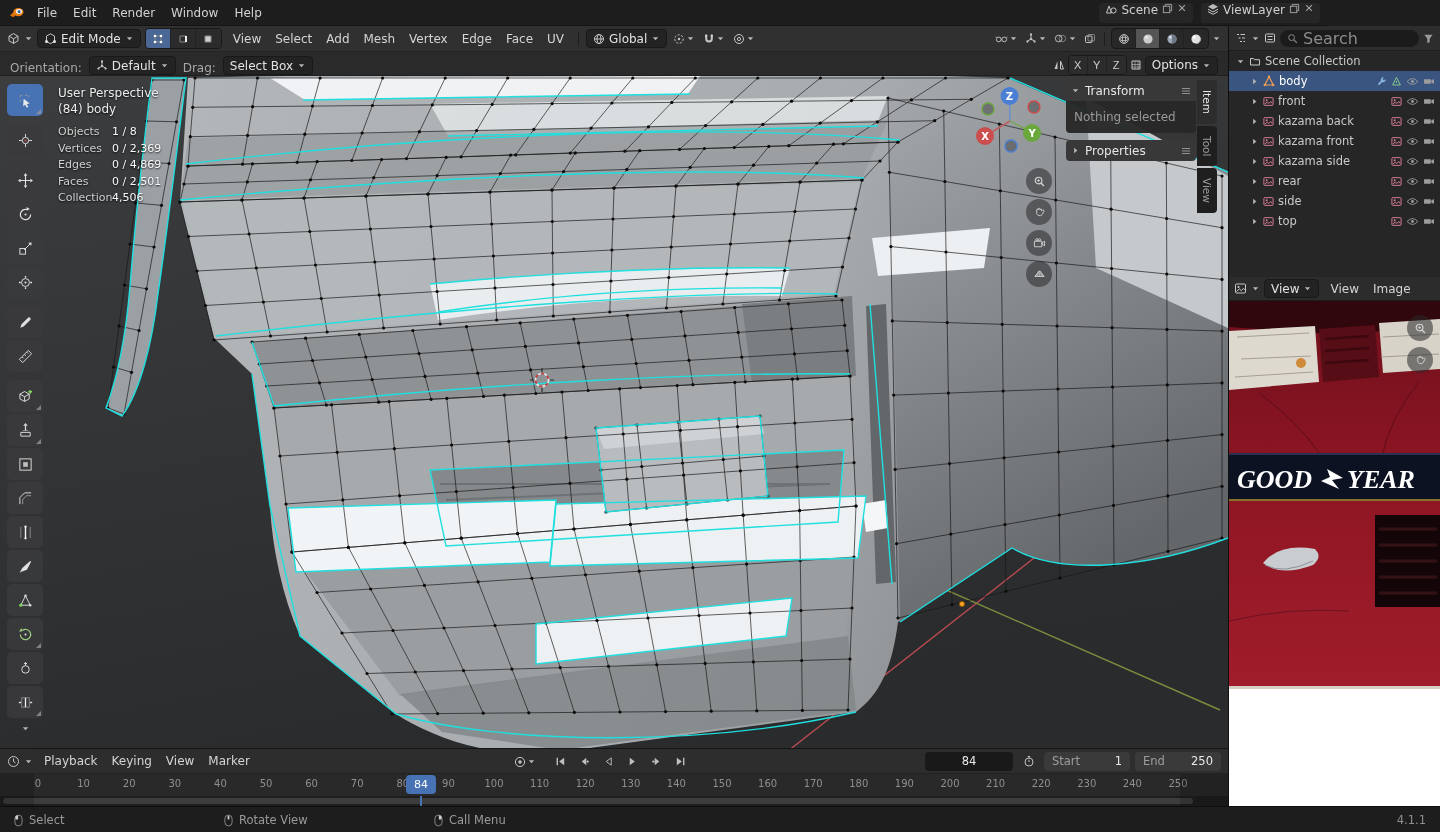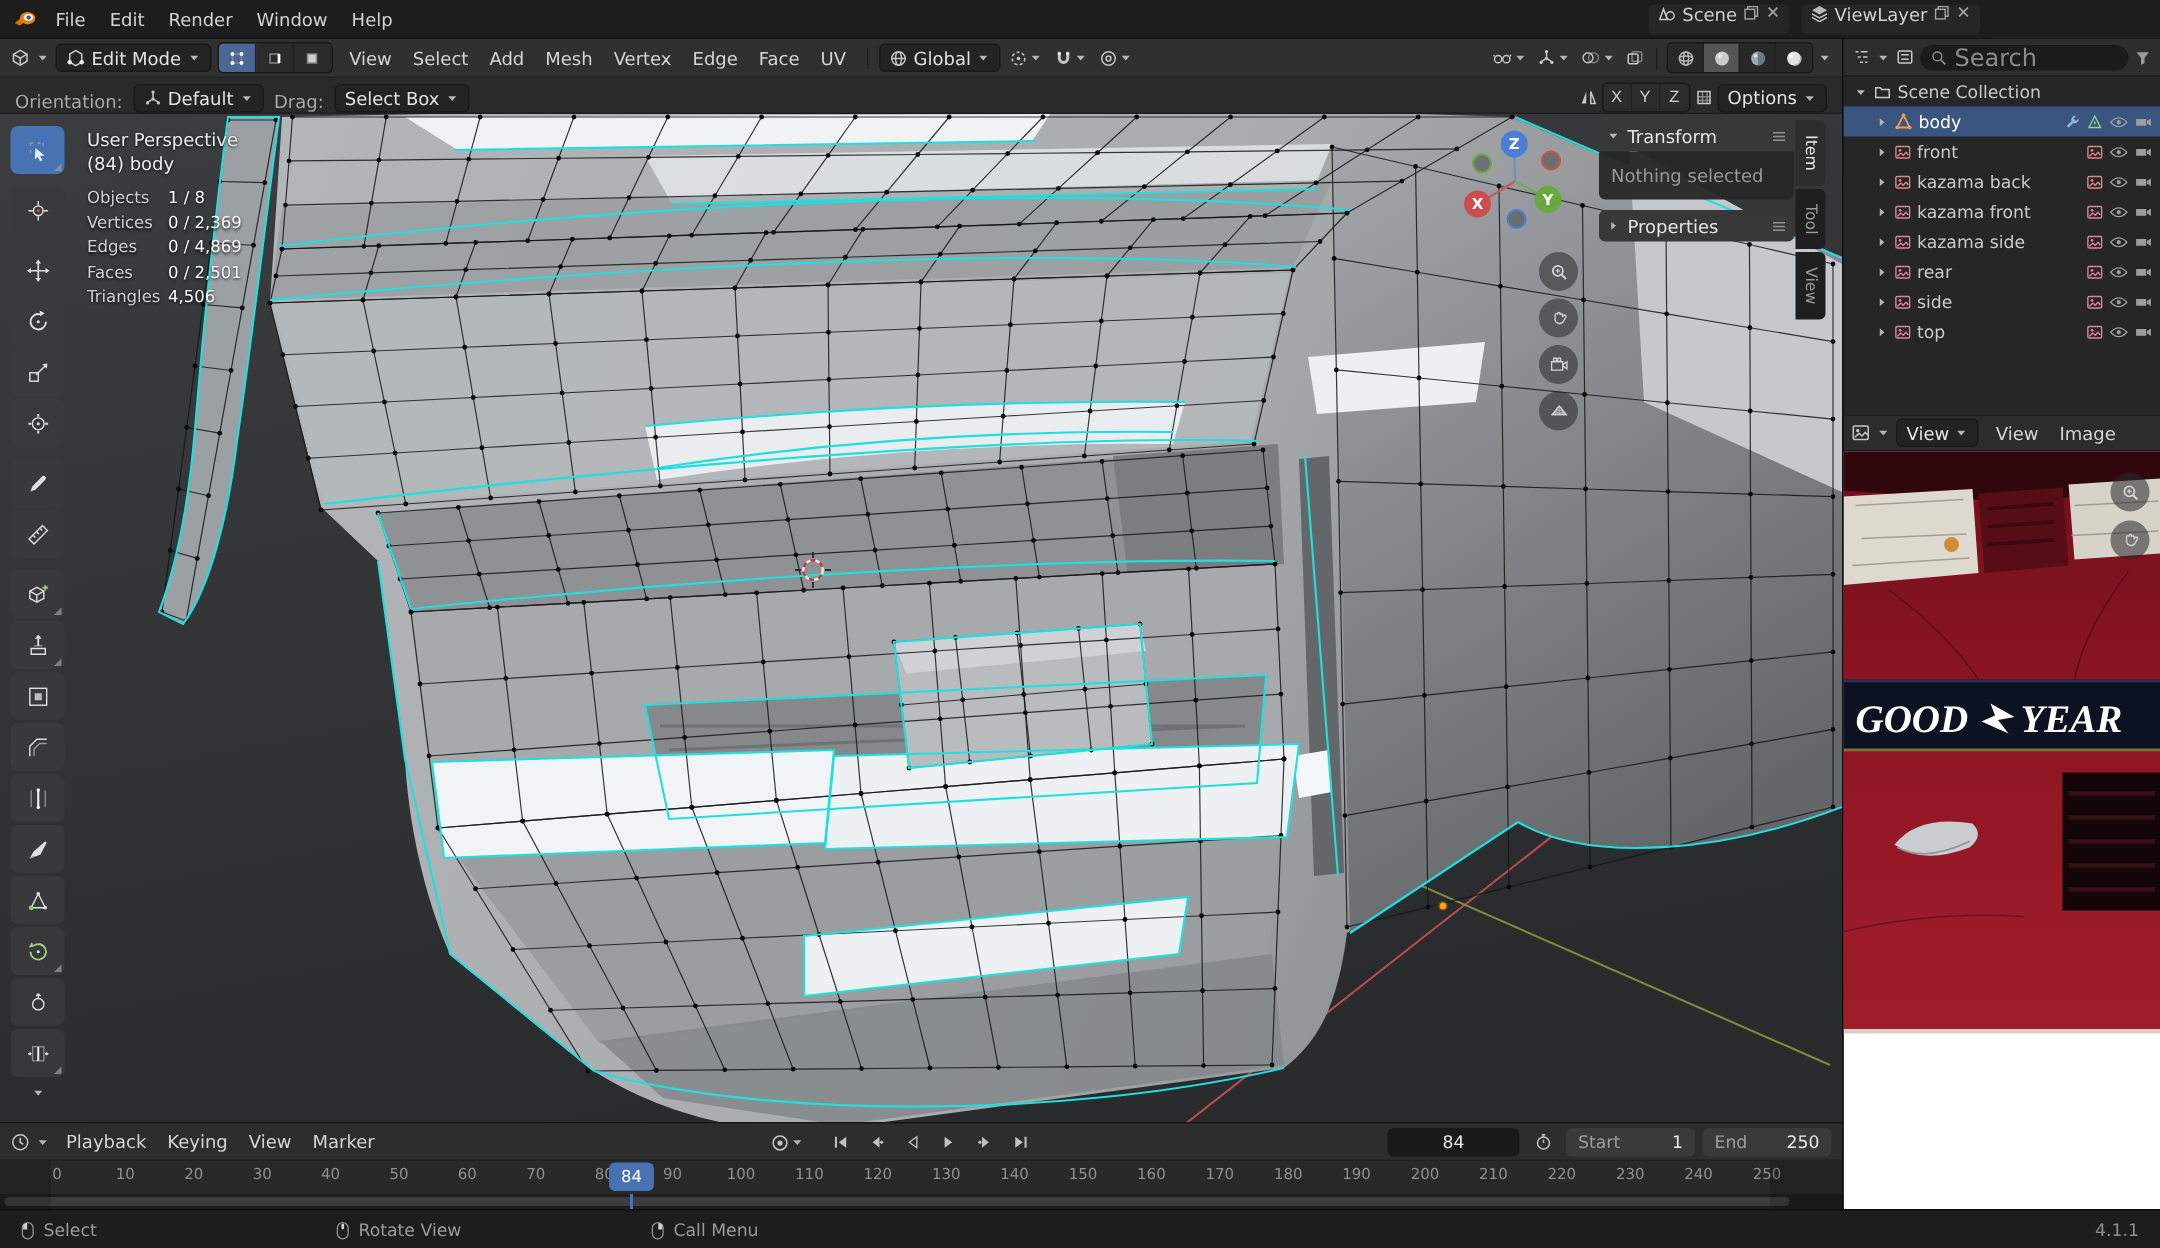--- a/index.html
+++ b/index.html
@@ -1230,21 +1230,21 @@
           </div>
           <div class="srow">
             <span class="sl">Edges</span>
             <span class="sv">0 / 4,869</span>
           </div>
           <div class="srow">
             <span class="sl">Faces</span>
             <span class="sv">0 / 2,501</span>
           </div>
           <div class="srow">
-            <span class="sl">Triangles</span>
+            <span class="sl">Collection</span>
             <span class="sv">4,506</span>
           </div>
         </div>
     </div>
 
     <div class="gizmo">
       <svg viewBox="0 0 96 96" width="96" height="96">
         <g stroke-width="1.6">
           <line x1="48" y1="45" x2="47.5" y2="22" stroke="#6f8fc9"></line>
           <line x1="48" y1="45" x2="25" y2="59" stroke="#c06060"></line>

